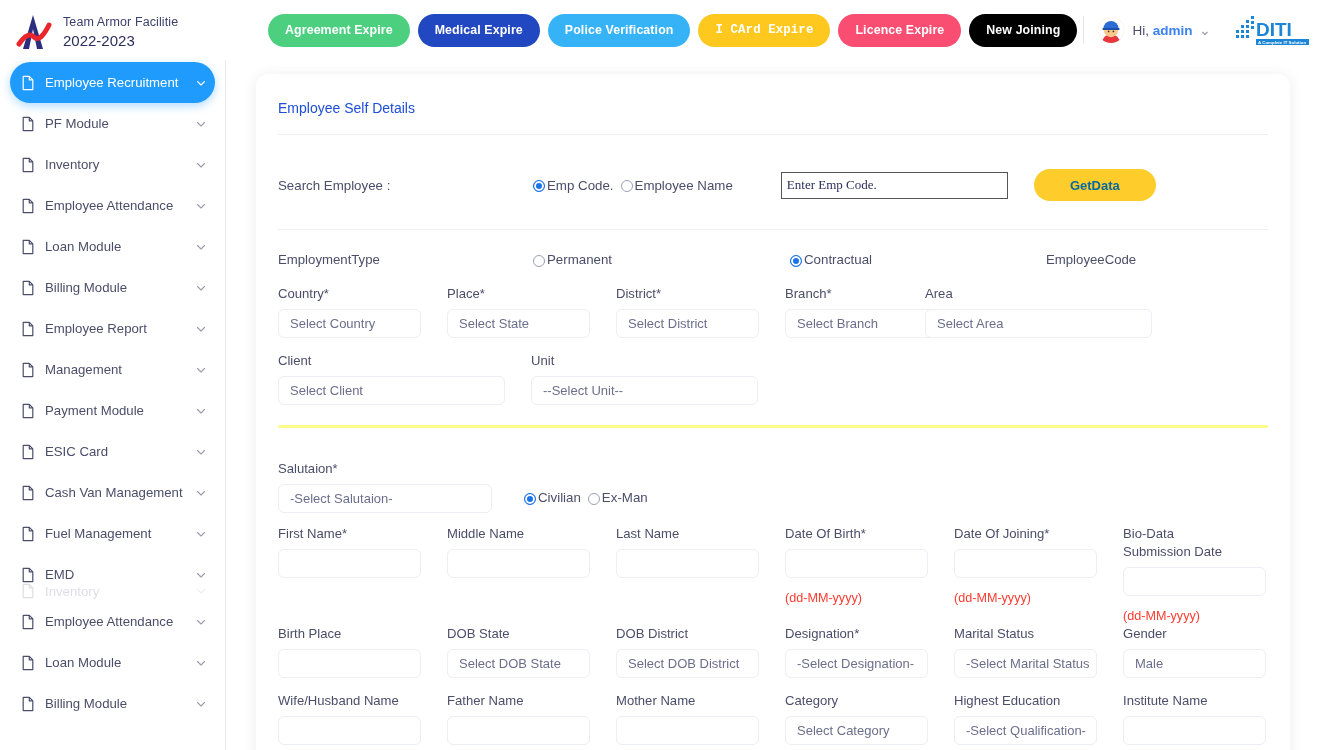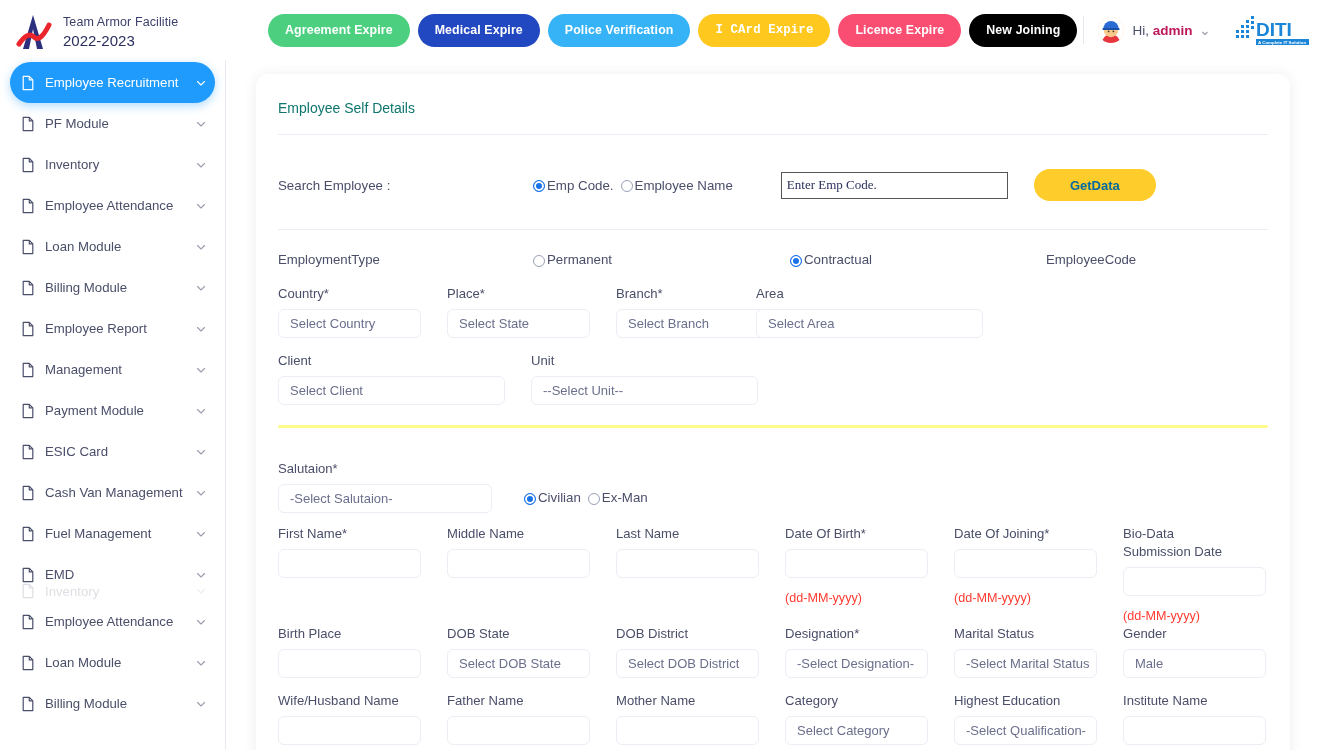--- a/index.html
+++ b/index.html
@@ -106,21 +106,21 @@
   }
   .vdiv { width: 1px; height: 28px; background: #e6e6ef; margin: 0 14px 0 6px; }
   .avatar {
     width: 26px; height: 26px; border-radius: 50%;
     background: #fdd9b5;
     margin-right: 8px;
     position: relative; overflow: hidden;
     flex: 0 0 26px;
   }
   .greet { font-size: 13.5px; color: #4a4e69; white-space: nowrap; cursor: pointer; }
-  .greet b { color: #be185d; }
+  .greet b { color: #3b82f6; }
   .greet .c { opacity: .6; margin-left: 3px; }
   .diti-logo { margin-left: 24px; width: 76px; height: 34px; position: relative; }
 
   
   #content {
     position: absolute; left: 226px; top: 60px;
     width: 1094px; height: 690px;
     background: #ffffff;
     overflow: hidden;
   }
@@ -128,21 +128,21 @@
     position: absolute; left: 30px; top: 14px;
     width: 1034px; height: 700px;
     background: #ffffff;
     border-radius: 12px;
     box-shadow: 0 1px 14px rgba(50,60,100,.09);
     padding: 0 22px;
     overflow: hidden;
   }
   .card-title {
     font-size: 14px;
-    color: #0f766e;
+    color: #1d4ed8;
     padding: 26px 0 18px 0;
     border-bottom: 1px solid #eceef5;
   }
 
   .search-row {
     display: flex; align-items: center;
     padding: 34px 0 28px 0;
     border-bottom: 1px solid #eceef5;
   }
   .search-label { font-size: 13.3px; color: #4a4e69; width: 255px; }
@@ -533,20 +533,24 @@
 
     <div class="frow" id="row-location" style="padding-top:18px">
         <div class="fcol" style="width: 169px;">
           <div class="flabel">Country*</div>
           <div class="fctl filled" style="width: 143px;">Select Country</div>
         </div>
         <div class="fcol" style="width: 169px;">
           <div class="flabel">Place*</div>
           <div class="fctl filled" style="width: 143px;">Select State</div>
         </div>
+        <div class="fcol" style="width: 169px;">
+          <div class="flabel">District*</div>
+          <div class="fctl filled" style="width: 143px;">Select District</div>
+        </div>
         <div class="fcol" style="width: 140px;">
           <div class="flabel">Branch*</div>
           <div class="fctl filled" style="width: 227px;">Select Branch</div>
         </div>
         <div class="fcol" style="width: 250px;">
           <div class="flabel">Area</div>
           <div class="fctl filled" style="width: 227px;">Select Area</div>
         </div>
       </div>
 

